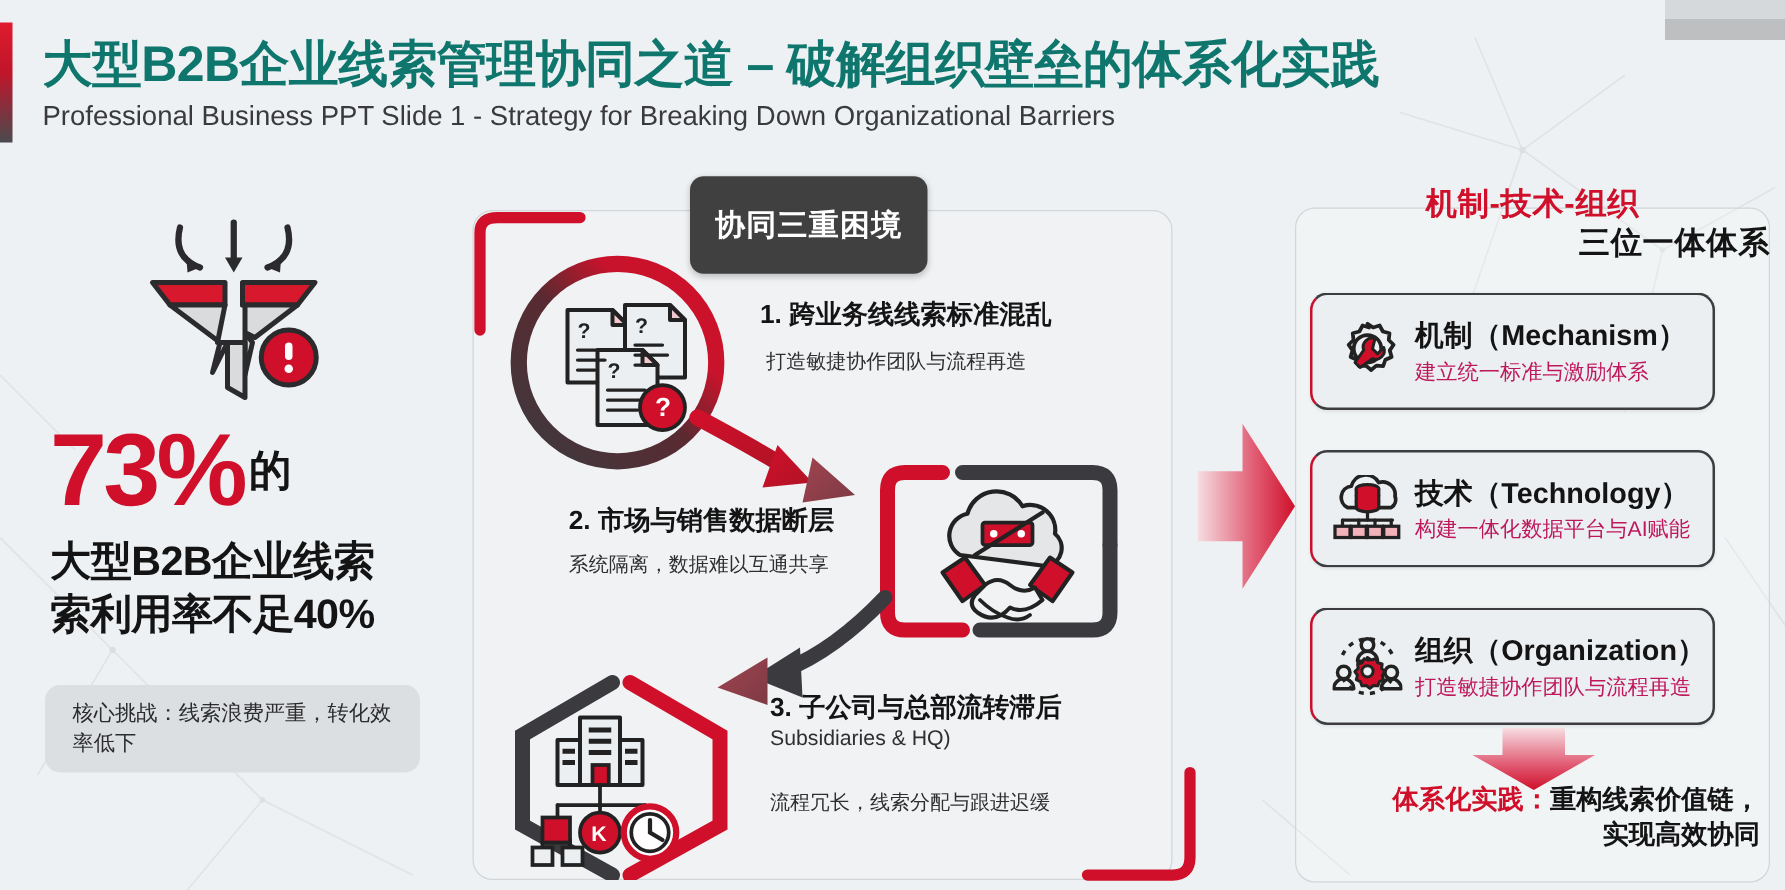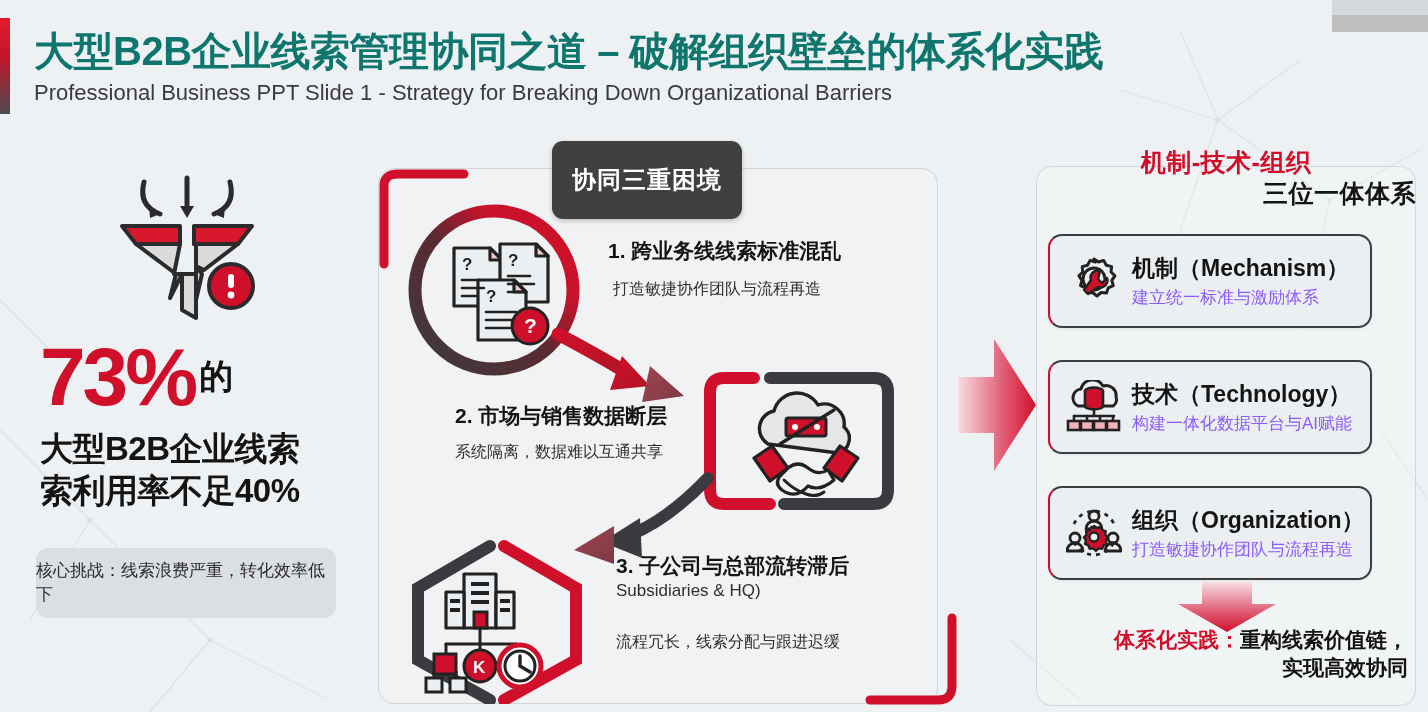--- a/index.html
+++ b/index.html
@@ -37,21 +37,21 @@
   .funnel-wrap { position:absolute; left:92px; top:20px; width:190px; height:150px; }
   .stat-line { position:absolute; left:40px; top:190px; width:330px; display:flex; align-items:center; }
   .stat-num { font-size:82px; font-weight:bold; color:#d0102a; line-height:0.9; letter-spacing:-3px; }
   .stat-suffix { font-size:34px; font-weight:bold; color:#141414; margin-left:4px; }
   .stat-desc {
     position:absolute; left:40px; top:278px; width:330px;
     font-size:33px; font-weight:bold; color:#141414; line-height:1.27; letter-spacing:-0.5px;
   }
   .note-box {
     position:absolute; left:36px; top:398px; width:300px;
-    background:#dcdfe1; border-radius:12px; padding:11px 0;
+    background:#dcdfe1; border-radius:12px; padding:11px 22px;
     font-size:17px; color:#2c2c2e; line-height:1.42;
   }
 
   
   .center-panel {
     position:absolute; left:378px; top:168px; width:560px; height:536px; z-index:2;
     border:1.5px solid #d2d6d9; border-radius:16px; background:rgba(255,255,255,0.12);
   }
   .cbracket { position:absolute; z-index:4; }
   .cbracket.tl { left:374px; top:164px; }
@@ -82,21 +82,21 @@
   .pillar {
     position:absolute; left:1048px; width:324px; height:94px; z-index:5;
     background:#eceff1; border-radius:14px;
     border:2px solid #3d3d41; border-left:2.5px solid #c8102e;
     display:flex; align-items:center; padding:0 10px 0 14px;
     box-shadow:0 1px 3px rgba(0,0,0,0.07);
   }
   .pillar .picon { width:60px; flex:0 0 60px; display:flex; align-items:center; justify-content:center; }
   .pillar .ptext { margin-left:8px; }
   .pillar .pname { font-size:23px; font-weight:bold; color:#141414; white-space:nowrap; }
-  .pillar .pdesc { font-size:17px; color:#8b5cf6; white-space:nowrap; margin-top:2px; }
+  .pillar .pdesc { font-size:17px; color:#be185d; white-space:nowrap; margin-top:2px; }
 
   .concl {
     position:absolute; left:1046px; top:626px; width:362px; text-align:right; z-index:5;
     font-size:21px; font-weight:bold; line-height:1.33; color:#141414;
   }
   .concl .hl { color:#d0102a; }
 </style>
 </head>
 <body>
 

